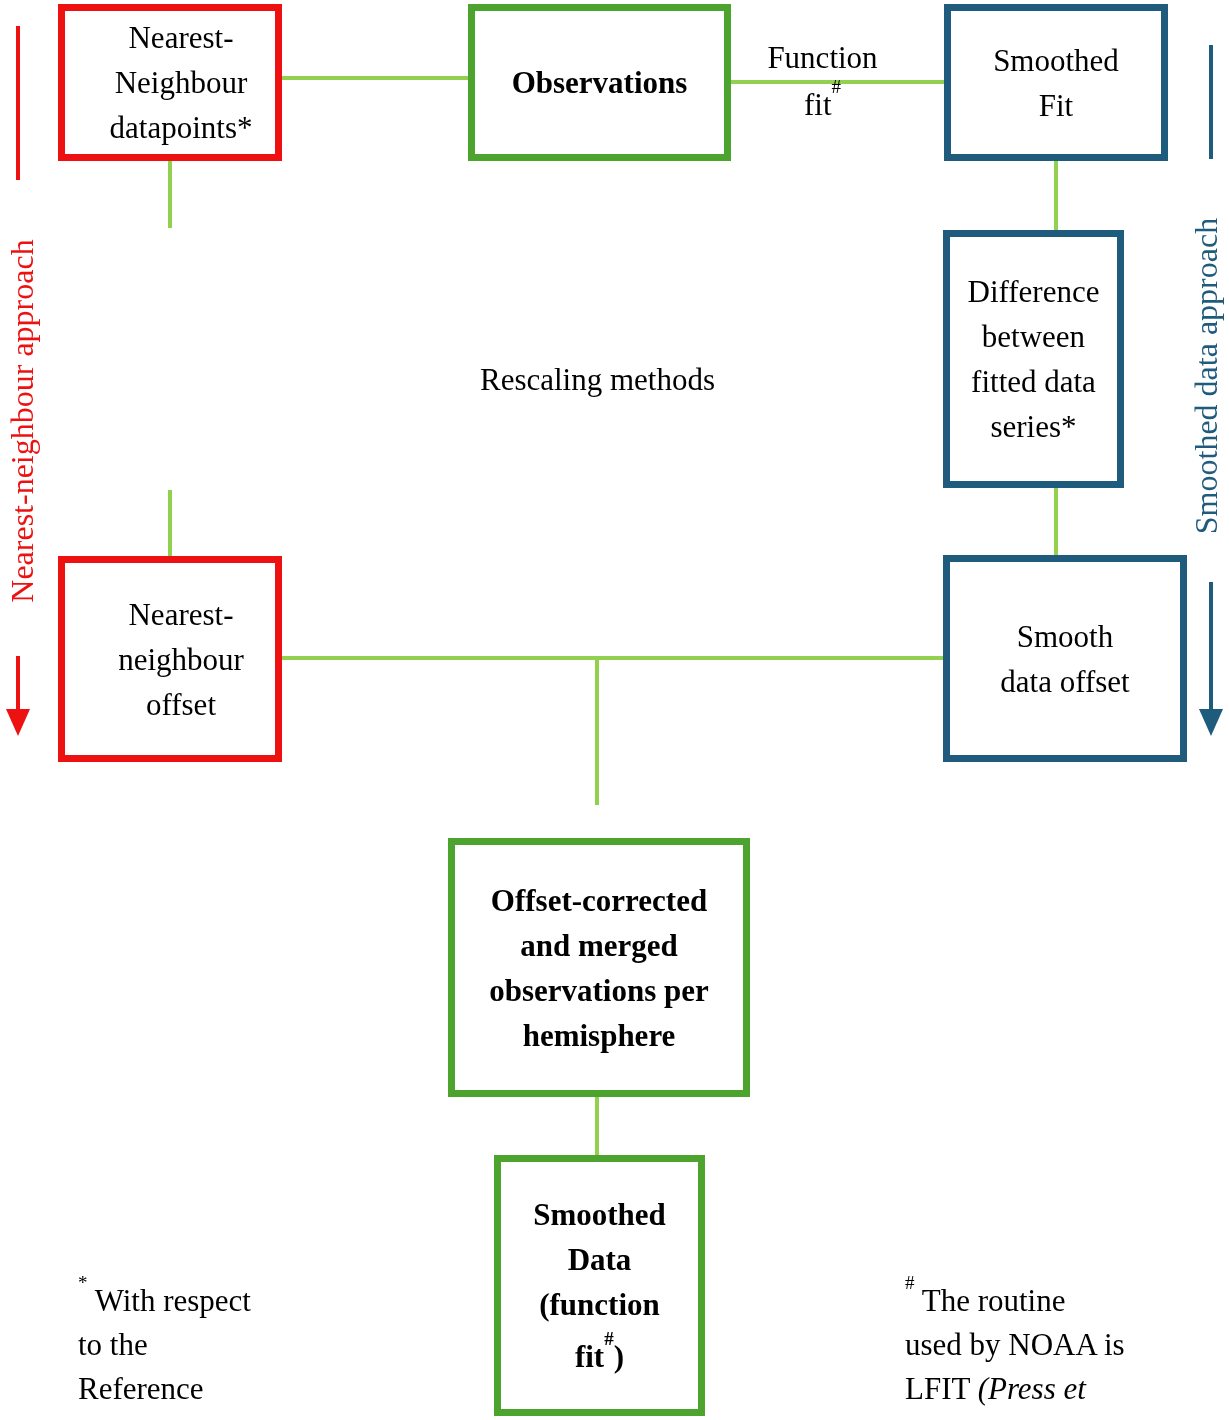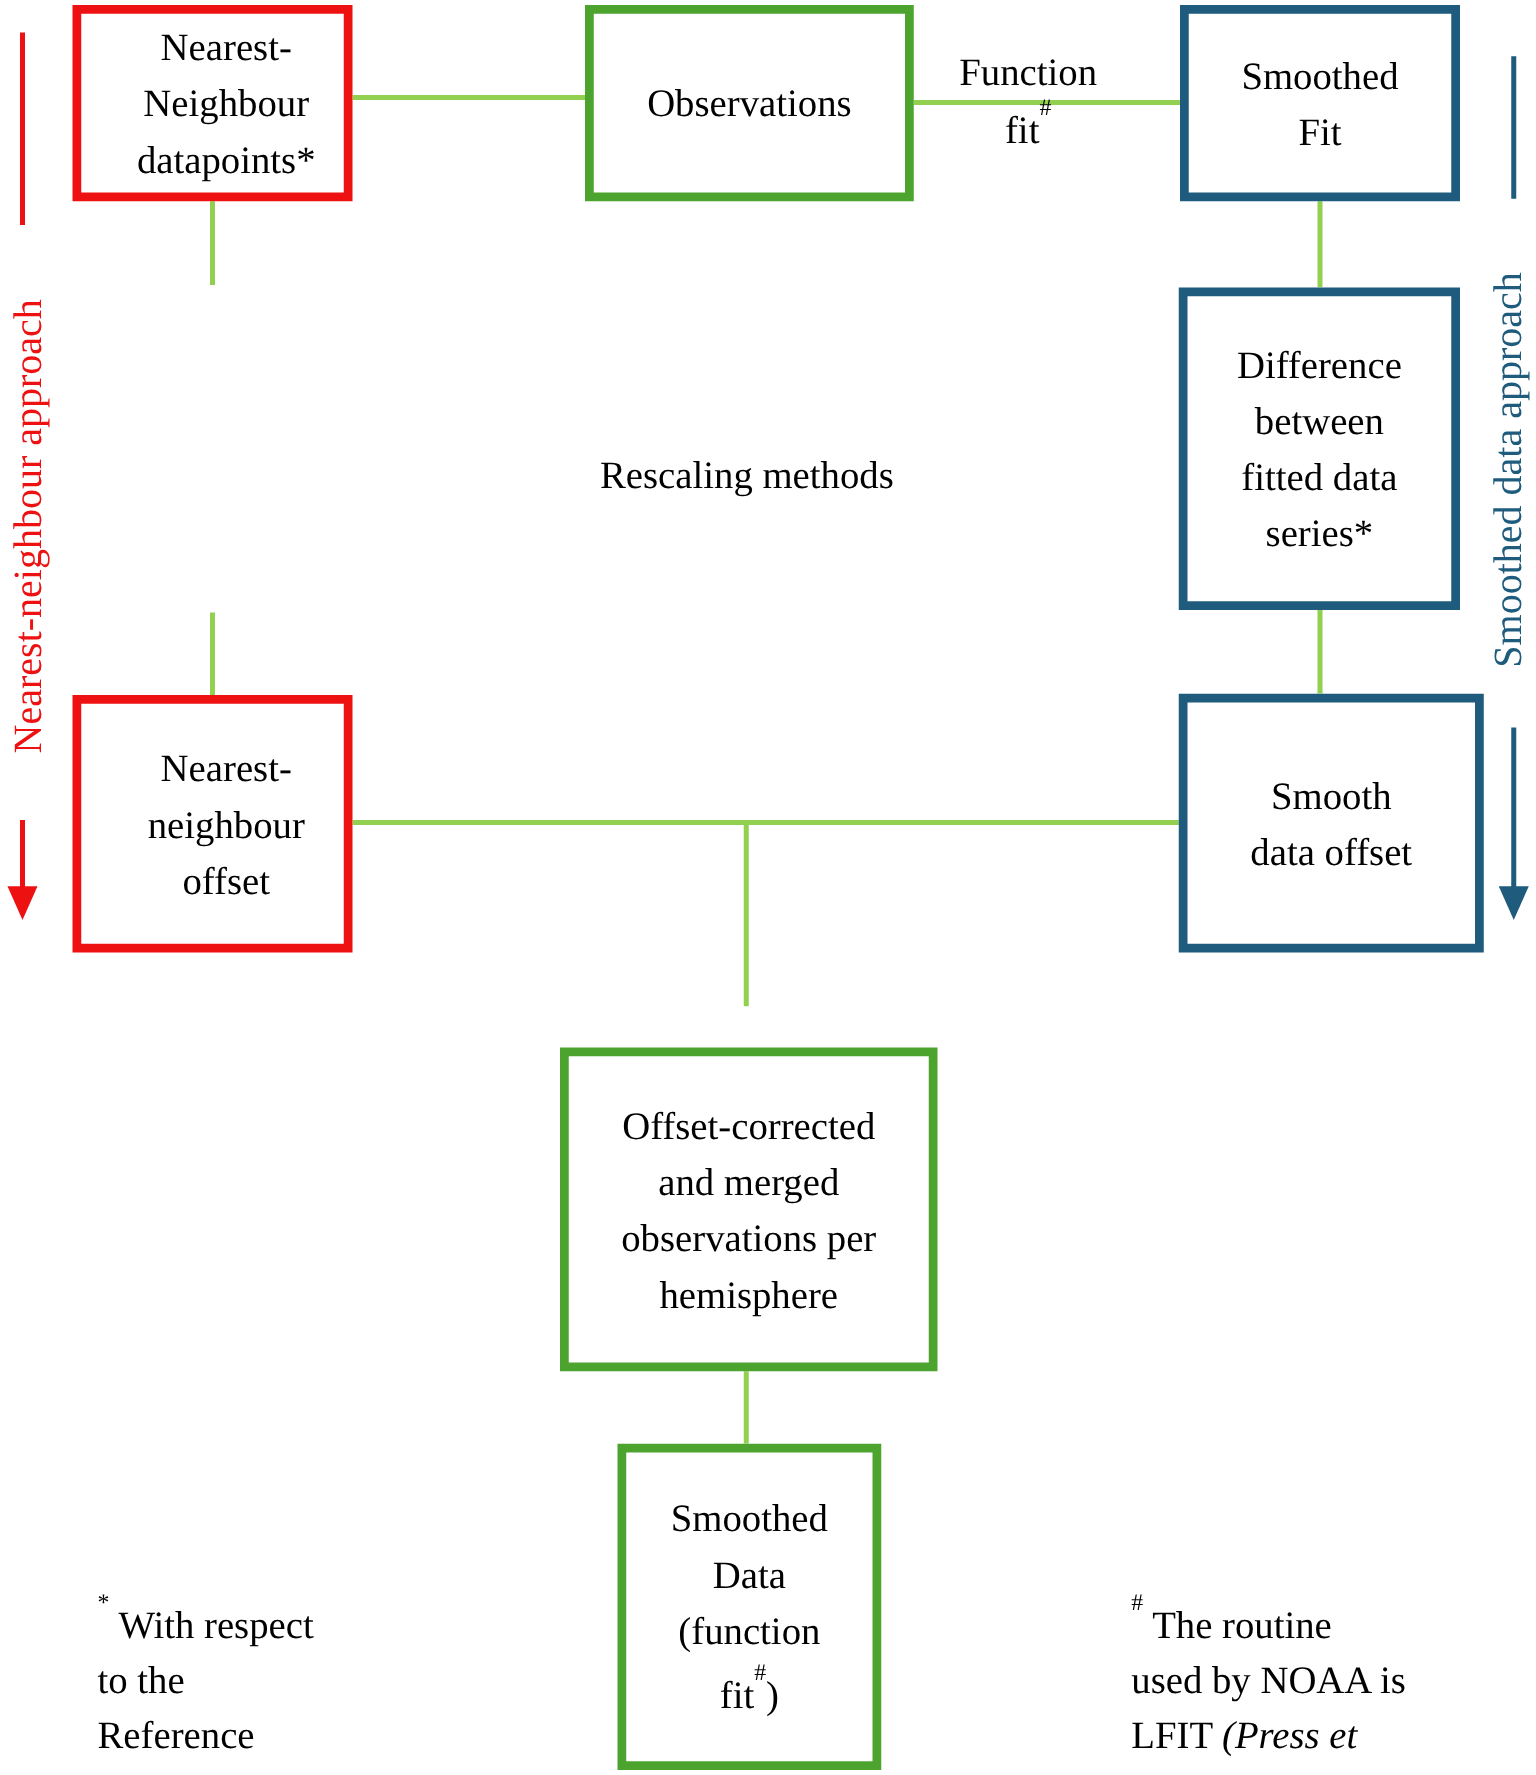--- a/index.html
+++ b/index.html
@@ -6,21 +6,21 @@
   #canvas {
     position:relative; width:1229px; height:1420px; background:#ffffff;
     font-family:"Liberation Serif", serif; color:#000000; overflow:hidden;
   }
   .box {
     position:absolute; box-sizing:border-box; background:#ffffff;
     display:flex; align-items:center; justify-content:center;
     text-align:center; font-size:31px; line-height:45px; white-space:pre-line;
   }
   .box-red   { border:7px solid var(--red);padding-left:22px; }
-  .box-green { border:7px solid var(--green); }
+  .box-green { border:7px solid var(--green);font-weight:bold; }
   .box-blue  { border:7px solid var(--blue); }
   .conn { position:absolute; background:var(--connector); }
   .label { position:absolute; text-align:center; font-size:31px; }
   .sideline { position:absolute; }
   .shaft-red  { background:var(--red); }
   .shaft-blue { background:var(--blue); }
   .arrowhead { position:absolute; width:0; height:0;
     border-left:12px solid transparent; border-right:12px solid transparent; }
   .ah-red  { border-top:27px solid var(--red); }
   .ah-blue { border-top:27px solid var(--blue); }
@@ -76,21 +76,21 @@
 Fit</span>
   </div>
 
   <div class="label" style="left:740px;top:38px;width:165px;line-height:40px">
     <span>Function</span><br>
     <span>fit</span><sup>#</sup>
   </div>
 
   <div class="label bold" style="left:460px;top:357px;width:275px;line-height:45px">Rescaling
 methods</div>
-  <div class="box box-blue" style="left:943px;top:230px;width:225px;height:258px">
+  <div class="box box-blue" style="left:943px;top:230px;width:181px;height:258px">
     <span>Difference
 between
 fitted data
 series*</span>
   </div>
 
   <div class="box box-red" style="left:58px;top:556px;width:224px;height:206px">
     <span>Nearest-
 neighbour
 offset</span>

